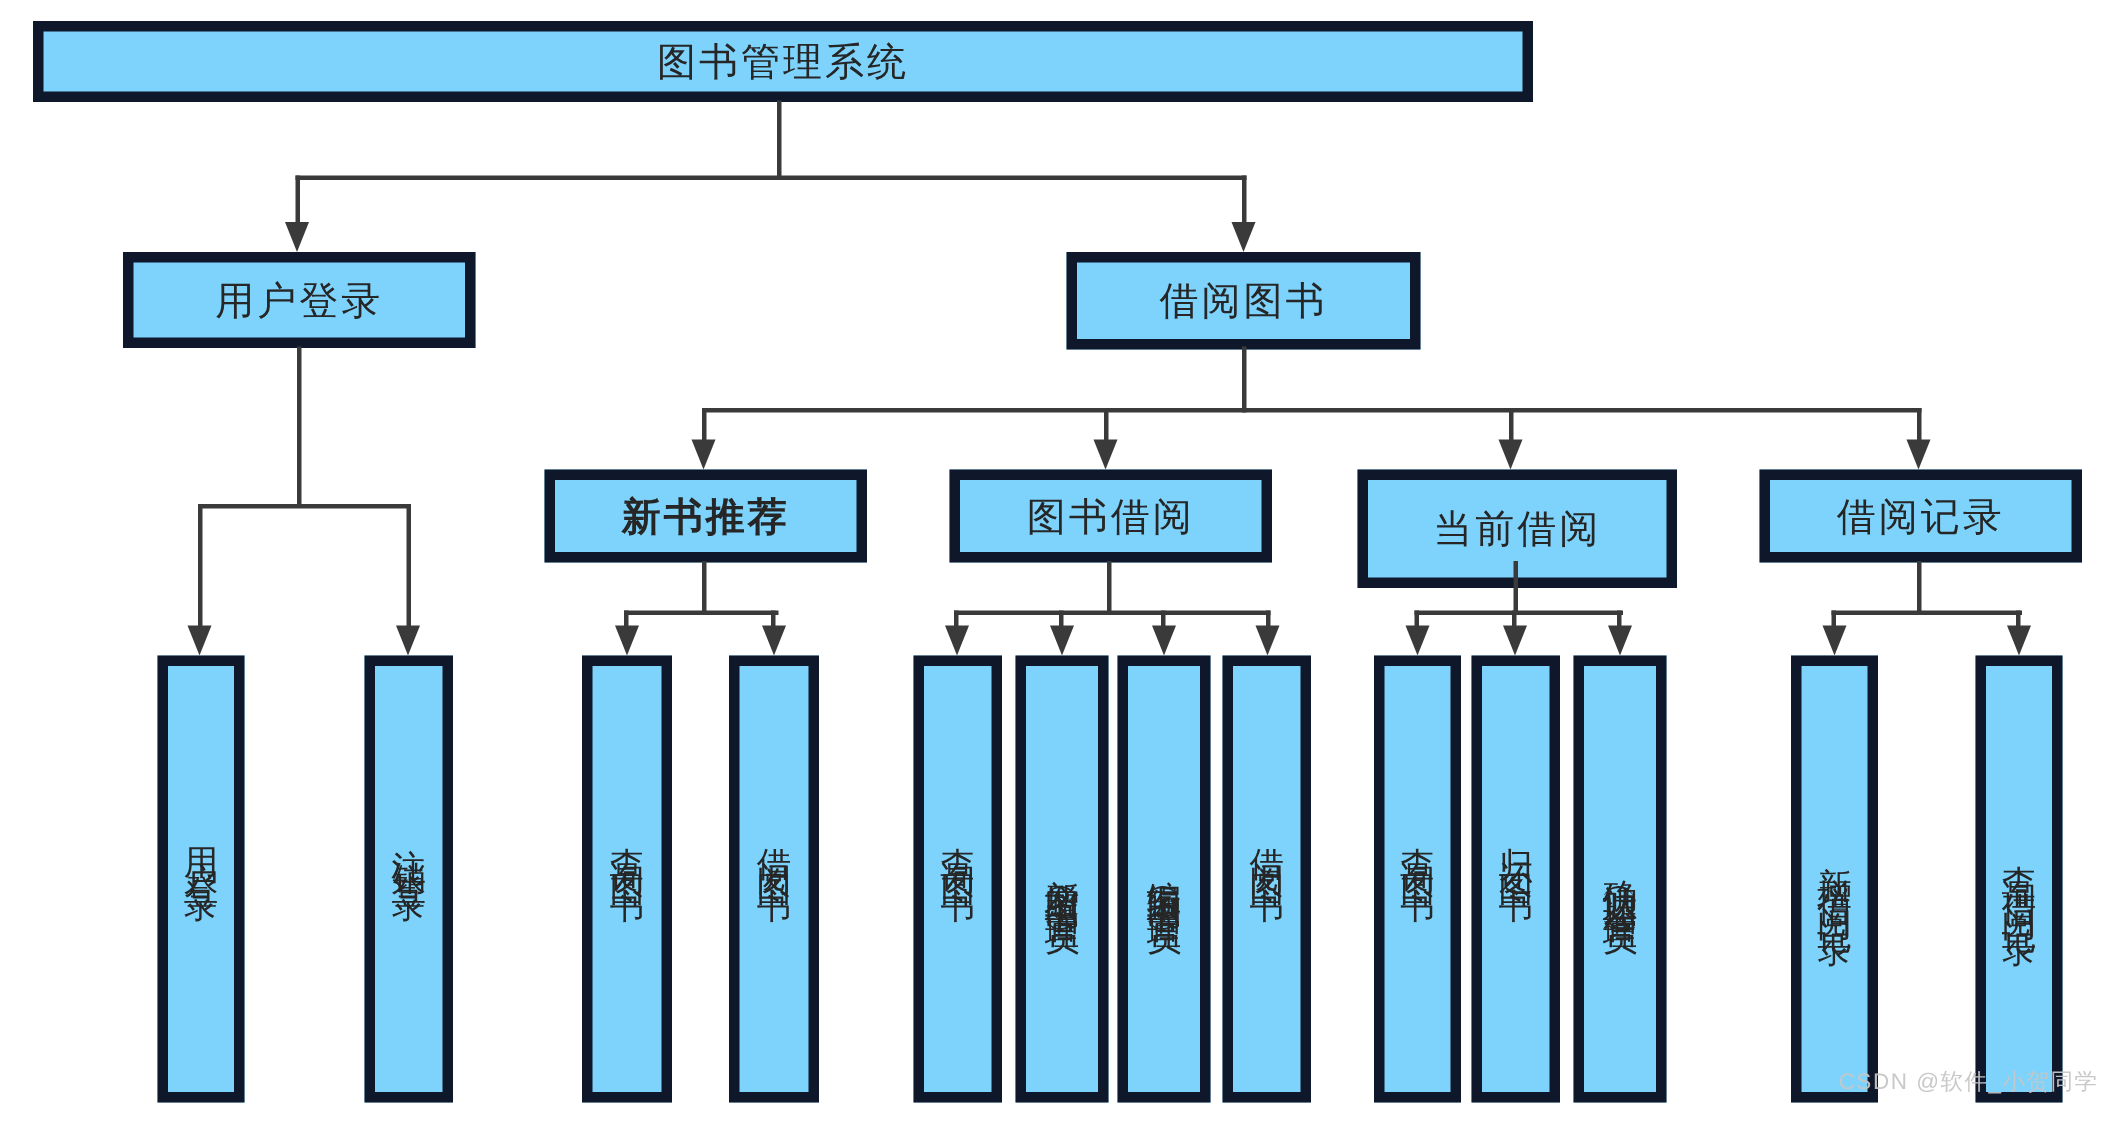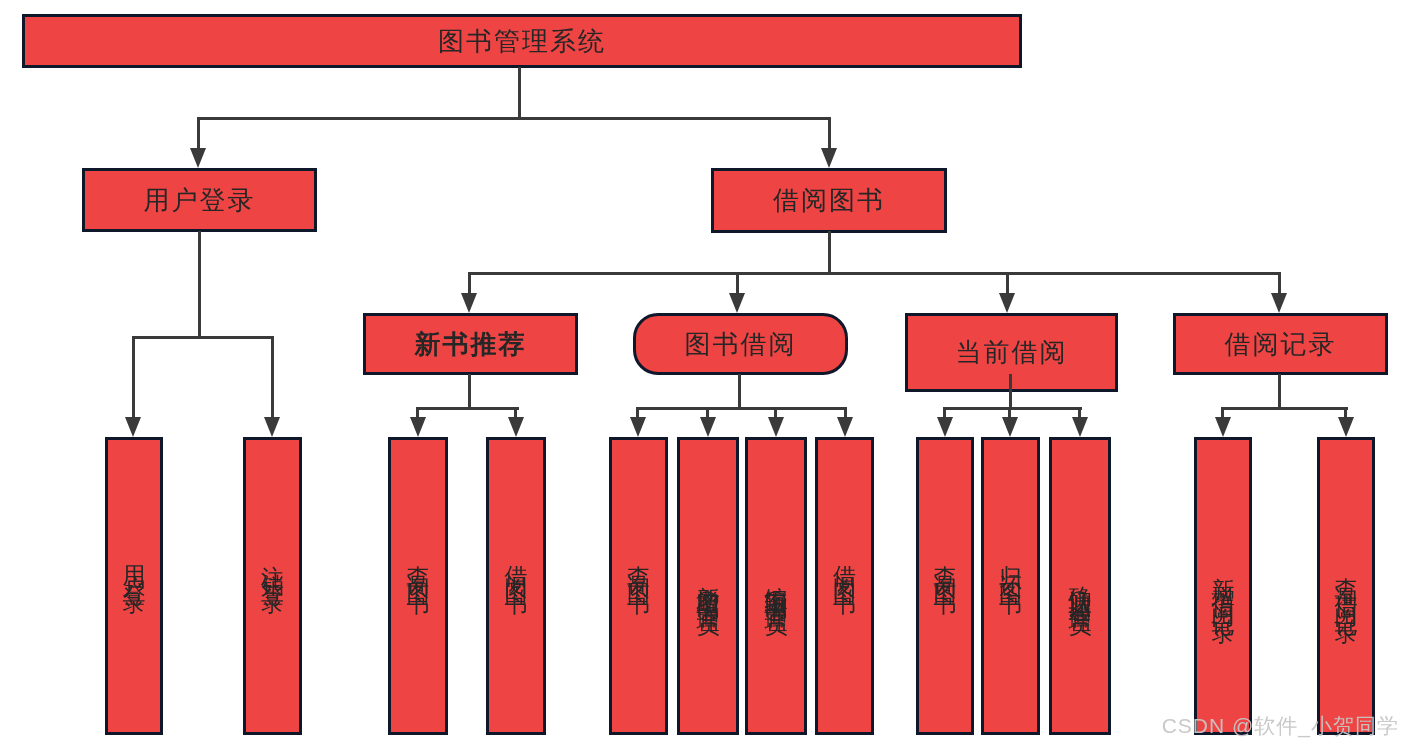--- a/index.html
+++ b/index.html
@@ -12,22 +12,22 @@
     width: 1405px;
     height: 747px;
     background: #ffffff;
     font-family: "Liberation Sans", sans-serif;
     overflow: hidden;
   }
   
   .node {
     position: absolute;
     box-sizing: border-box;
-    border: 3px solid #0f172a;
-    background: #ef4444;
+    border: 7px solid #0f172a;
+    background: #7dd3fc;
     display: flex;
     align-items: center;
     justify-content: center;
     color: #262626;
   }
   .h-label { font-size: 26px; letter-spacing: 2px; white-space: nowrap; }
   .vnode { flex-direction: column; }
   .vtext {
     writing-mode: vertical-rl;
     text-orientation: mixed;
@@ -49,21 +49,21 @@
     width: 0;
     height: 0;
     border-left: 8px solid transparent;
     border-right: 8px solid transparent;
     border-top: 20px solid #3a3a3a;
   }
   .watermark {
     position: absolute;
     top: 712px;
     right: 6px;
-    font-size: 21px;
+    font-size: 15px;
     color: rgba(198,198,198,0.95);
     white-space: nowrap;
     z-index: 10;
     letter-spacing: 1px;
   }
 </style>
 </head>
 <body>
 
 <div class="canvas">
@@ -100,21 +100,21 @@
   <div class="line" style="left:736px; top:272px; width:3px; height:25px;"></div>
   <div class="arrow" style="left:729px; top:293px;"></div>
   <div class="line" style="left:1006px; top:272px; width:3px; height:25px;"></div>
   <div class="arrow" style="left:999px; top:293px;"></div>
   <div class="line" style="left:1278px; top:272px; width:3px; height:25px;"></div>
   <div class="arrow" style="left:1271px; top:293px;"></div>
 
   <div class="node" style="left:363px; top:313px; width:215px; height:62px;font-weight:bold;">
     <span class="h-label">新书推荐</span>
   </div>
-  <div class="node" style="left:633px; top:313px; width:215px; height:62px;border-radius:25px;">
+  <div class="node" style="left:633px; top:313px; width:215px; height:62px;">
     <span class="h-label">图书借阅</span>
   </div>
   <div class="node" style="left:905px; top:313px; width:213px; height:79px;">
     <span class="h-label">当前借阅</span>
   </div>
   <div class="node" style="left:1173px; top:313px; width:215px; height:62px;">
     <span class="h-label">借阅记录</span>
   </div>
 
   <div class="line" style="left:468px; top:374px; width:3px; height:36px;"></div>

